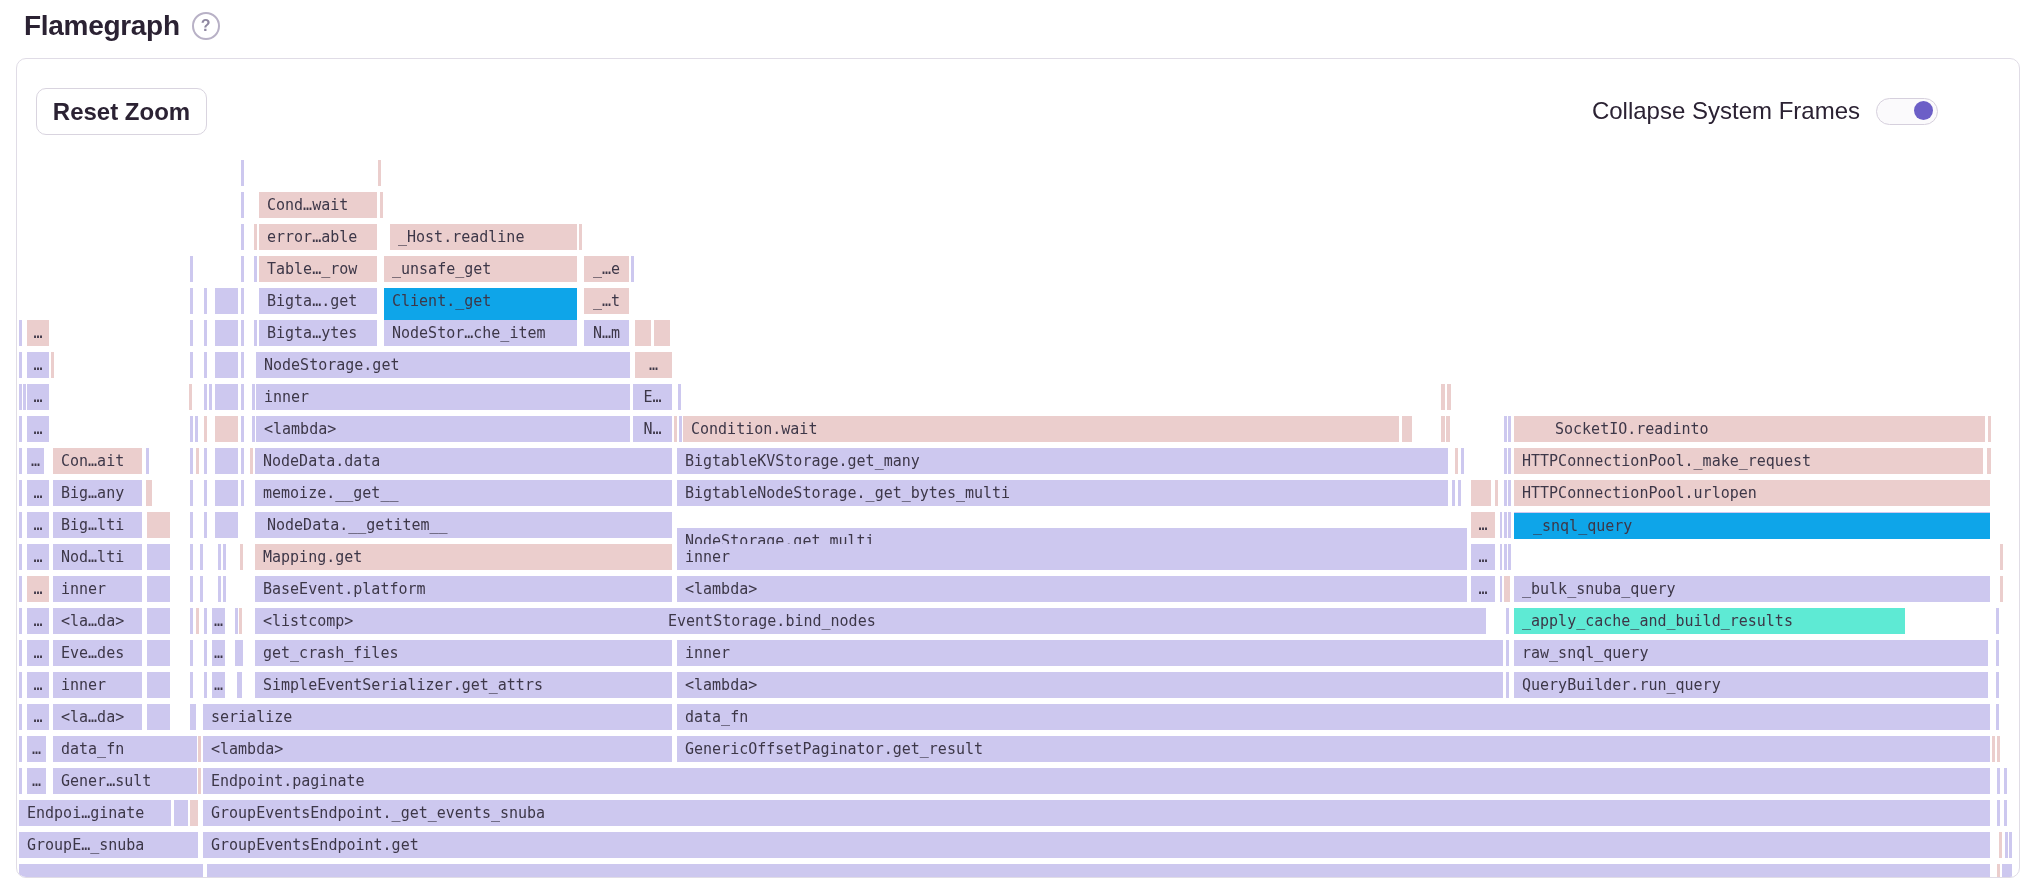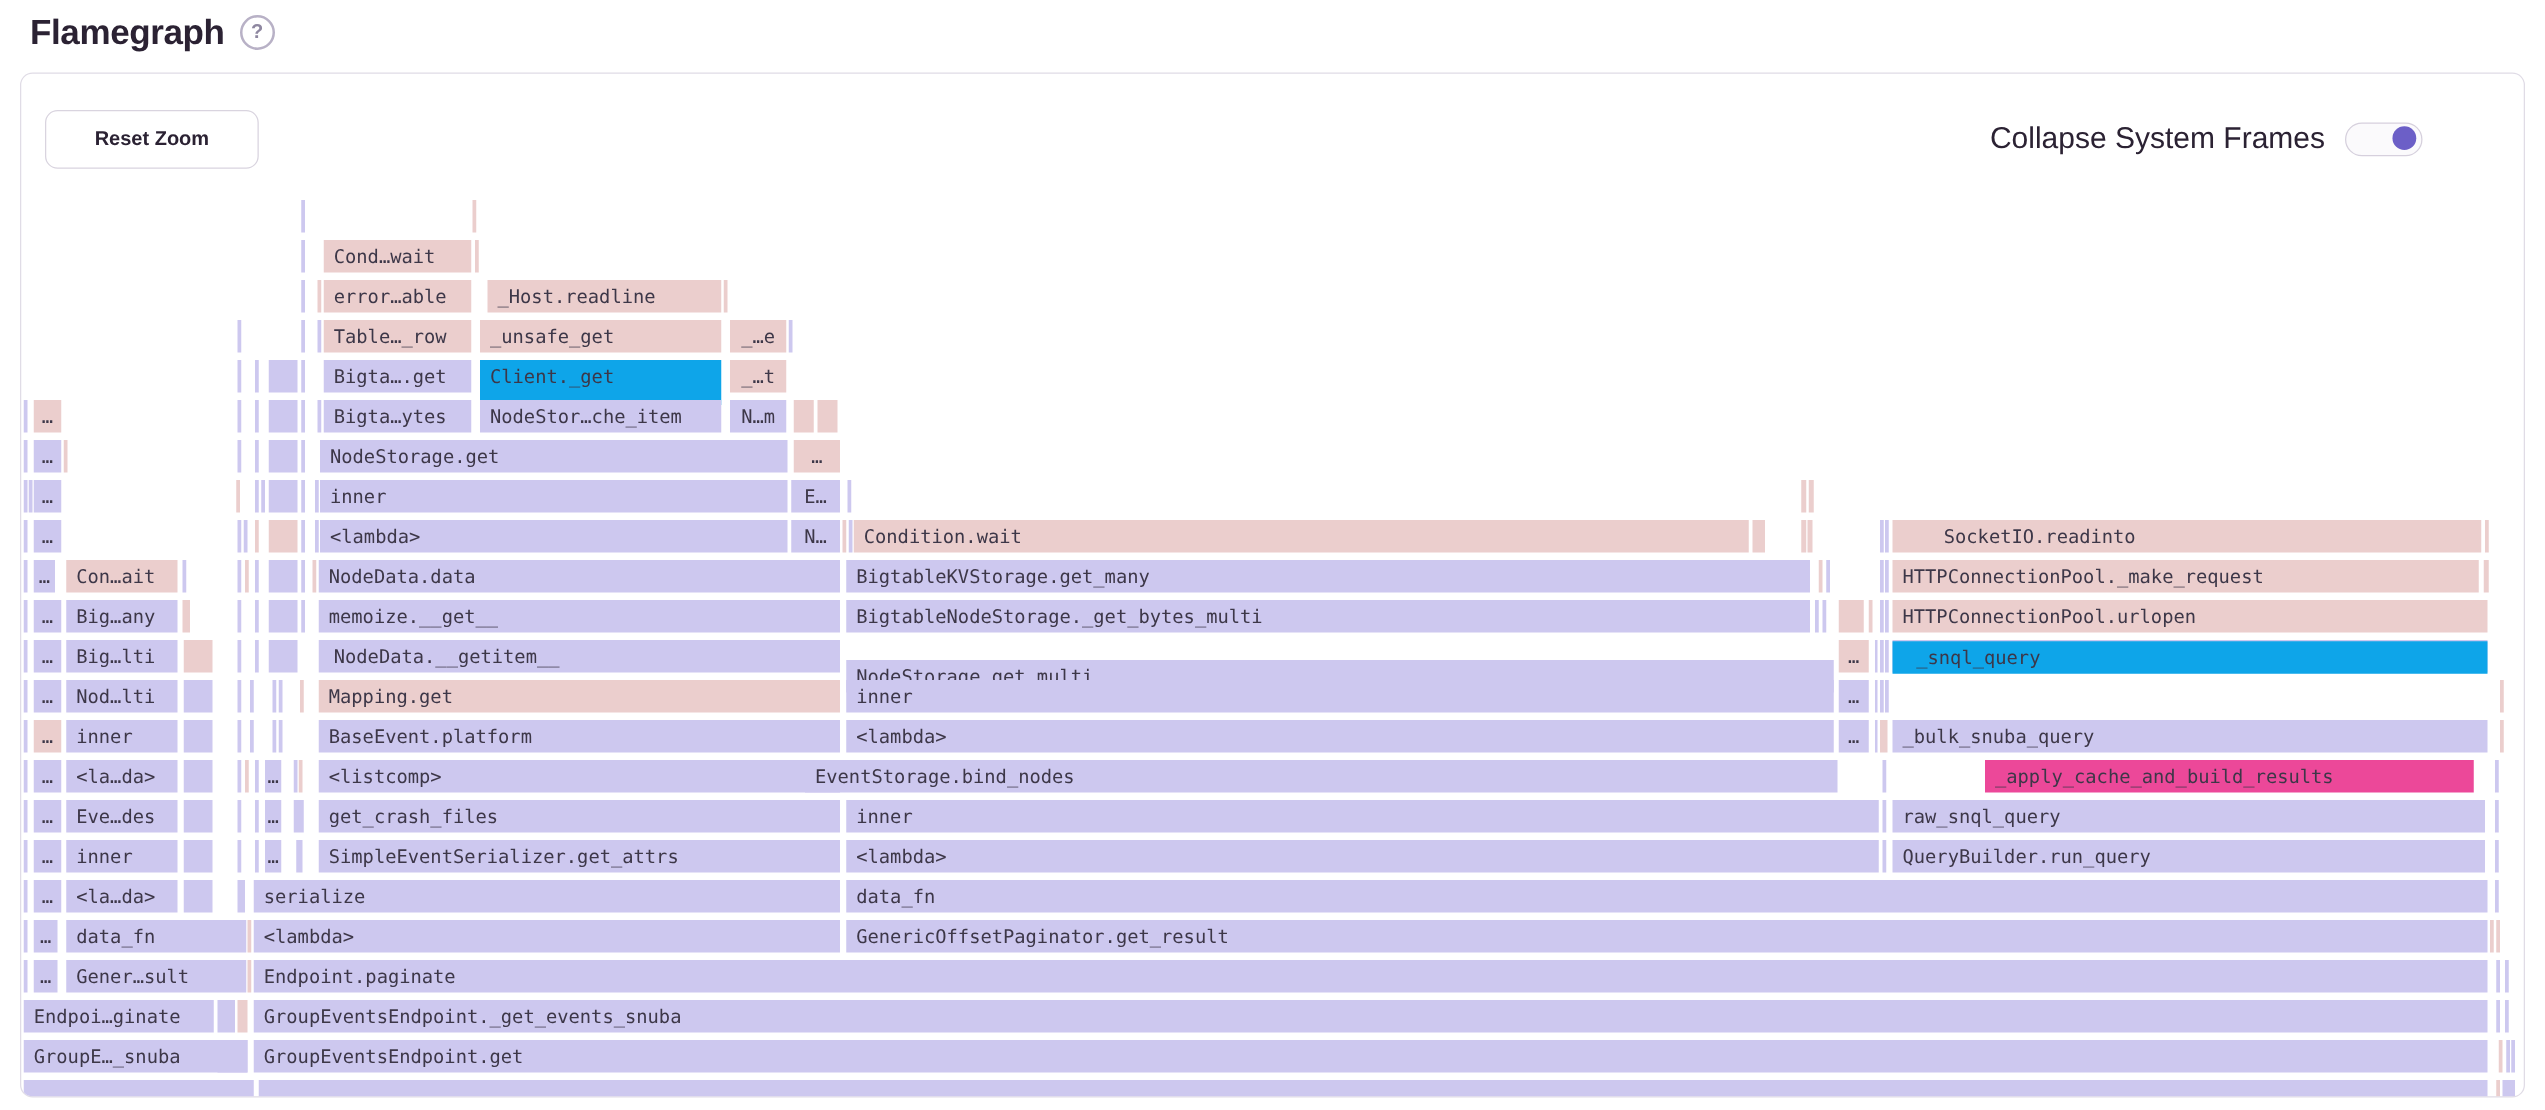--- a/index.html
+++ b/index.html
@@ -10,21 +10,21 @@
   .page-title { font-size:28px; font-weight:bold; color:#2B2233; letter-spacing:-0.3px; }
   .help-icon { width:28px; height:28px; border:2px solid #B8B1C6; border-radius:50%;
                display:flex; align-items:center; justify-content:center;
                font-size:16px; font-weight:bold; color:#8E87A0; cursor:pointer; }
 
   .panel { position:absolute; left:16px; top:58px; width:2004px; height:820px;
            border:1.5px solid #E0DCE6; border-radius:10px; background:#fff; }
 
   .reset-zoom-btn { position:absolute; left:36px; top:88px; width:171px; height:47px;
            background:#fff; border:1.5px solid #D9D4DF; border-radius:10px;
-           font-size:16px; font-weight:bold; color:#2B2233; cursor:pointer;
+           font-size:24px; font-weight:bold; color:#2B2233; cursor:pointer;
            font-family:"Liberation Sans", sans-serif; }
 
   .collapse-ctl { position:absolute; right:98px; top:97px; display:flex; align-items:center; gap:16px; }
   .collapse-label { font-size:24px; color:#2B2233; }
   .toggle { position:relative; width:62px; height:27px; border:1.5px solid #D6D0DD;
             border-radius:14px; background:#FBFAFC; cursor:pointer; }
   .toggle-knob { position:absolute; right:4px; top:2.5px; width:19px; height:19px;
                  border-radius:50%; background:#6C5FC7; }
 
   .graph-clip { position:absolute; left:17px; top:59px; width:2002px; height:818px;
@@ -224,23 +224,23 @@
         <div class="frame ctr" title="…" style="left: 27px; top: 608px; width: 22px; height: 26px; background: rgb(205, 200, 239);">…</div>
         <div class="frame lbl" title="&lt;la…da&gt;" style="left: 53px; top: 608px; width: 89px; height: 26px; background: rgb(205, 200, 239);">&lt;la…da&gt;</div>
         <div class="frame" style="left: 147px; top: 608px; width: 23px; height: 26px; background: rgb(205, 200, 239);"></div>
         <div class="frame" style="left: 190px; top: 608px; width: 3px; height: 26px; background: rgb(205, 200, 239);"></div>
         <div class="frame" style="left: 196px; top: 608px; width: 3px; height: 26px; background: rgb(235, 206, 205);"></div>
         <div class="frame" style="left: 204px; top: 608px; width: 3px; height: 26px; background: rgb(205, 200, 239);"></div>
         <div class="frame ctr" title="…" style="left: 212px; top: 608px; width: 13px; height: 26px; background: rgb(205, 200, 239);">…</div>
         <div class="frame" style="left: 235px; top: 608px; width: 3px; height: 26px; background: rgb(205, 200, 239);"></div>
         <div class="frame" style="left: 239px; top: 608px; width: 3px; height: 26px; background: rgb(235, 206, 205);"></div>
         <div class="frame lbl" title="&lt;listcomp&gt;" style="left: 255px; top: 608px; width: 417px; height: 26px; background: rgb(205, 200, 239);">&lt;listcomp&gt;</div>
-        <div class="frame lbl" title="EventStorage.bind_nodes" style="left: 644px; top: 608px; width: 826px; height: 26px; background: rgb(205, 200, 239);">EventStorage.bind_nodes</div>
+        <div class="frame lbl" title="EventStorage.bind_nodes" style="left: 660px; top: 608px; width: 826px; height: 26px; background: rgb(205, 200, 239);">EventStorage.bind_nodes</div>
         <div class="frame" style="left: 1506px; top: 608px; width: 3px; height: 26px; background: rgb(205, 200, 239);"></div>
-        <div class="frame lbl" title="_apply_cache_and_build_results" style="left: 1588px; top: 608px; width: 391px; height: 26px; background: #ec4899;">_apply_cache_and_build_results</div>
+        <div class="frame lbl" title="_apply_cache_and_build_results" style="left: 1514px; top: 608px; width: 391px; height: 26px; background: #5eead4;">_apply_cache_and_build_results</div>
         <div class="frame" style="left: 1996px; top: 608px; width: 3px; height: 26px; background: rgb(205, 200, 239);"></div>
         <div class="frame" style="left: 19px; top: 640px; width: 3px; height: 26px; background: rgb(205, 200, 239);"></div>
         <div class="frame ctr" title="…" style="left: 27px; top: 640px; width: 22px; height: 26px; background: rgb(205, 200, 239);">…</div>
         <div class="frame lbl" title="Eve…des" style="left: 53px; top: 640px; width: 89px; height: 26px; background: rgb(205, 200, 239);">Eve…des</div>
         <div class="frame" style="left: 147px; top: 640px; width: 23px; height: 26px; background: rgb(205, 200, 239);"></div>
         <div class="frame" style="left: 190px; top: 640px; width: 3px; height: 26px; background: rgb(205, 200, 239);"></div>
         <div class="frame" style="left: 204px; top: 640px; width: 3px; height: 26px; background: rgb(205, 200, 239);"></div>
         <div class="frame ctr" title="…" style="left: 212px; top: 640px; width: 13px; height: 26px; background: rgb(205, 200, 239);">…</div>
         <div class="frame" style="left: 235px; top: 640px; width: 8px; height: 26px; background: rgb(205, 200, 239);"></div>
         <div class="frame lbl" title="get_crash_files" style="left: 255px; top: 640px; width: 417px; height: 26px; background: rgb(205, 200, 239);">get_crash_files</div>

